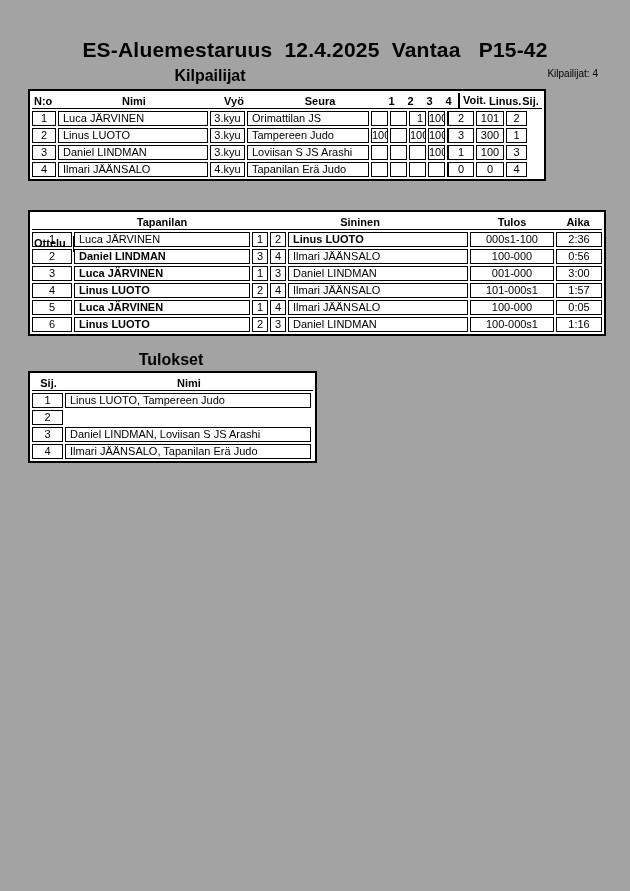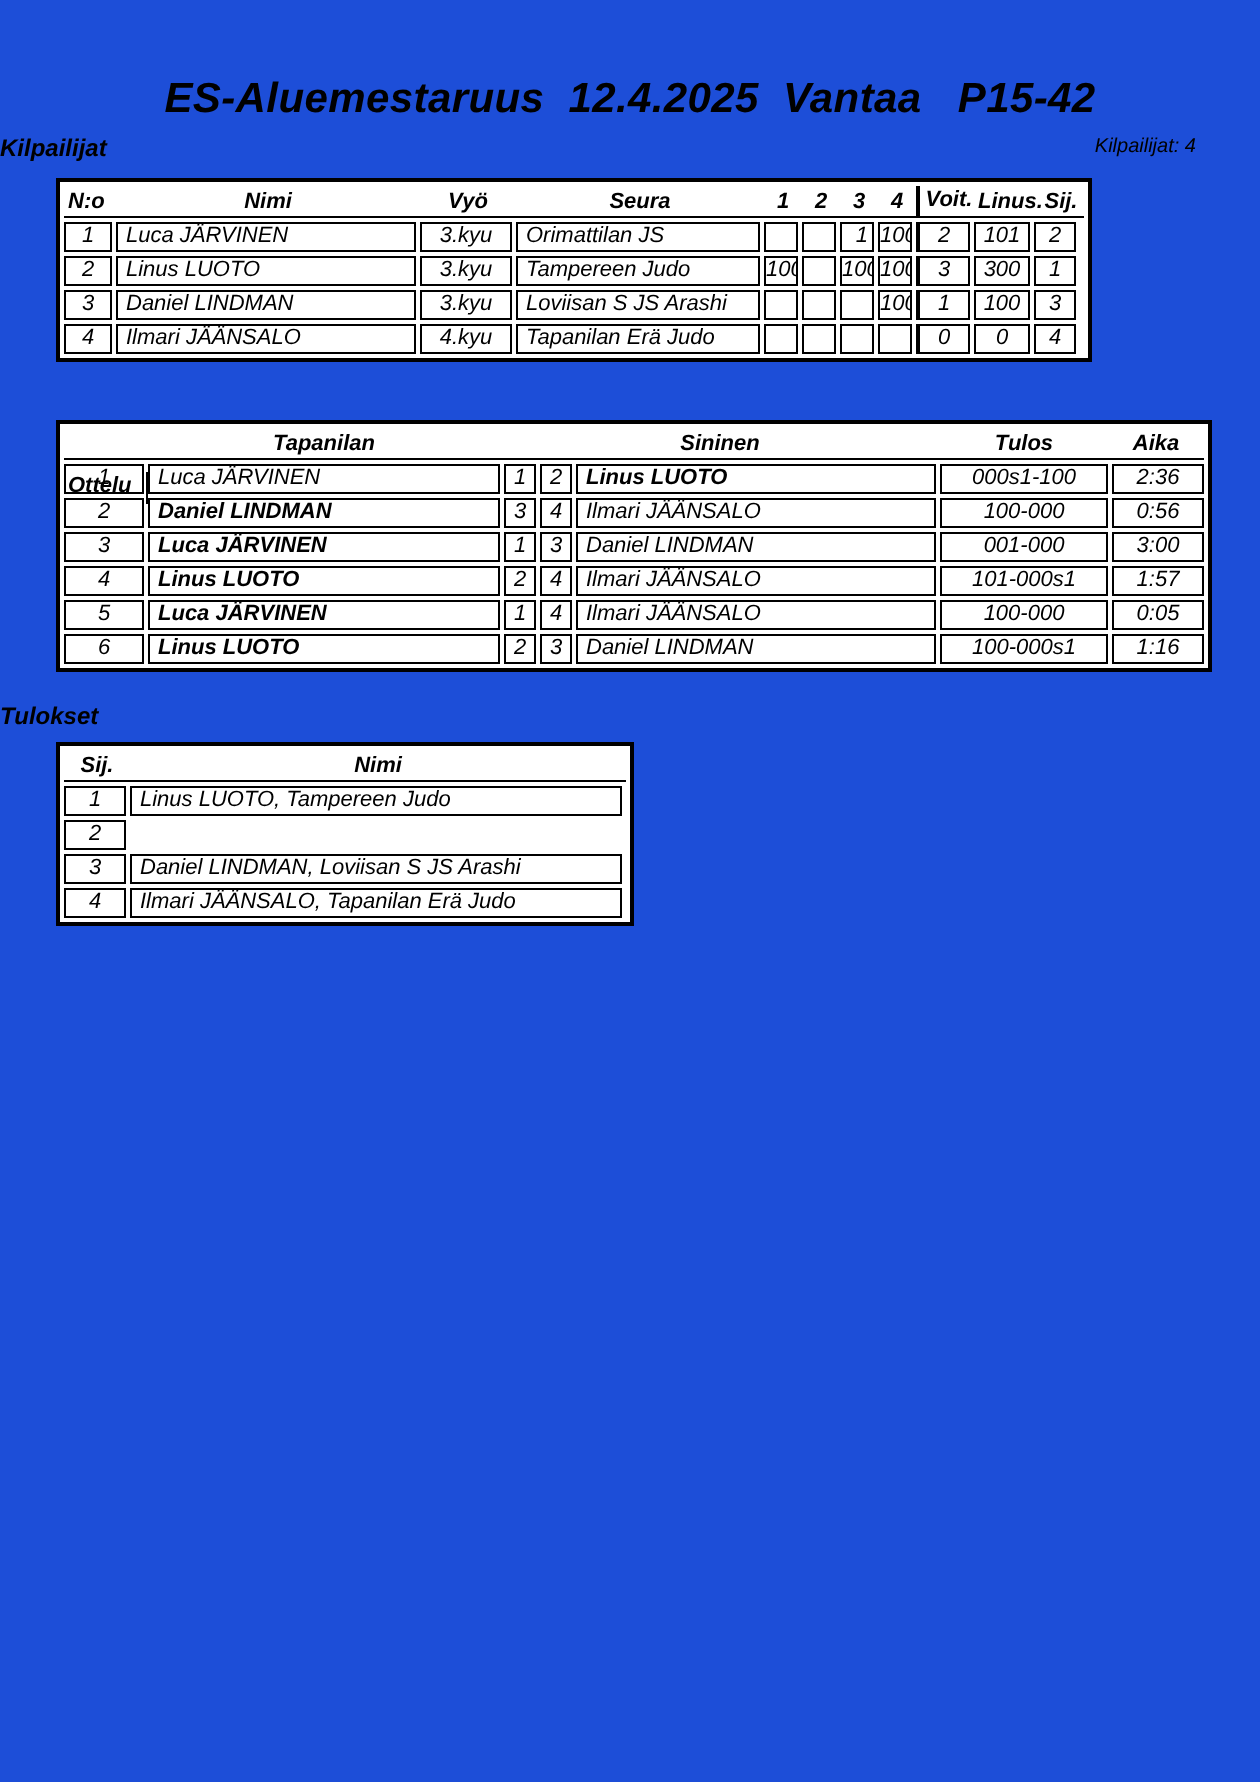--- a/index.html
+++ b/index.html
@@ -1,25 +1,25 @@
 <!DOCTYPE html>
 <html><head>
 <meta charset="utf-8">
 <style>
   html,body { margin:0; padding:0; background:#fff; }
   .page {
-    position:relative; width:630px; height:891px; background:#1d4ed8;
-    font-family:"Liberation Sans", sans-serif; color:#000;font-style:italic;
+    position:relative; width:630px; height:891px; background:#a3a3a3;
+    font-family:"Liberation Sans", sans-serif; color:#000;
   }
   .title {
     position:absolute; top:38px; left:0; width:630px; text-align:center;
     font-size:21px; font-weight:bold; white-space:pre; letter-spacing:0.2px;
   }
   .seclabel {
-    position:absolute; font-size:12px; font-weight:bold; 
+    position:absolute; font-size:16px; font-weight:bold; text-align:center;
   }
   #lbl-kilpailijat { top:67px; left:0; width:420px; }
   #lbl-ottelut    { top:190px; left:0; width:606px; }
   #lbl-tulokset   { top:351px; left:0; width:342px; }
   #count { position:absolute; top:68px; right:32px; font-size:10px; }
 
   .tbl {
     position:absolute; left:28px; border:2px solid #000; background:#fff;
     padding:2px; display:flex; flex-direction:column; gap:2px; box-sizing:content-box;
   }
@@ -39,21 +39,21 @@
     display:block; border:1px solid #000; height:15px; box-sizing:border-box;
     font-size:11px; line-height:13px; white-space:nowrap; overflow:hidden;
   }
   .c { text-align:center; }
   .l { text-align:left; padding-left:4px; }
   .r { text-align:right; padding-right:2px; }
   .b { font-weight:bold; }
   .vl { border-left-width:2px; }
 
   
-  .w-no{width:24px;} .w-nimi{width:150px;} .w-vyo{width:46px;} .w-seura{width:122px;}
+  .w-no{width:24px;} .w-nimi{width:150px;} .w-vyo{width:35px;} .w-seura{width:122px;}
   .w-c{width:17px;} .w-voit{width:27px;} .w-pist{width:28px;} .w-sij{width:21px;}
   
   .h-no{width:26px; text-align:left; padding-left:2px;}
   .h-nimi{width:152px;} .h-vyo{width:48px;} .h-seura{width:124px;}
   .h-c{width:19px;}
   .h-voit{width:31px; border-left:2px solid #000; height:16px; line-height:15px;}
   .h-pist{width:30px;} .h-sij{width:23px;}
 
   
   .w-ot{width:40px;} .w-valk{width:176px;} .w-n{width:16px;} .w-sin{width:180px;}

